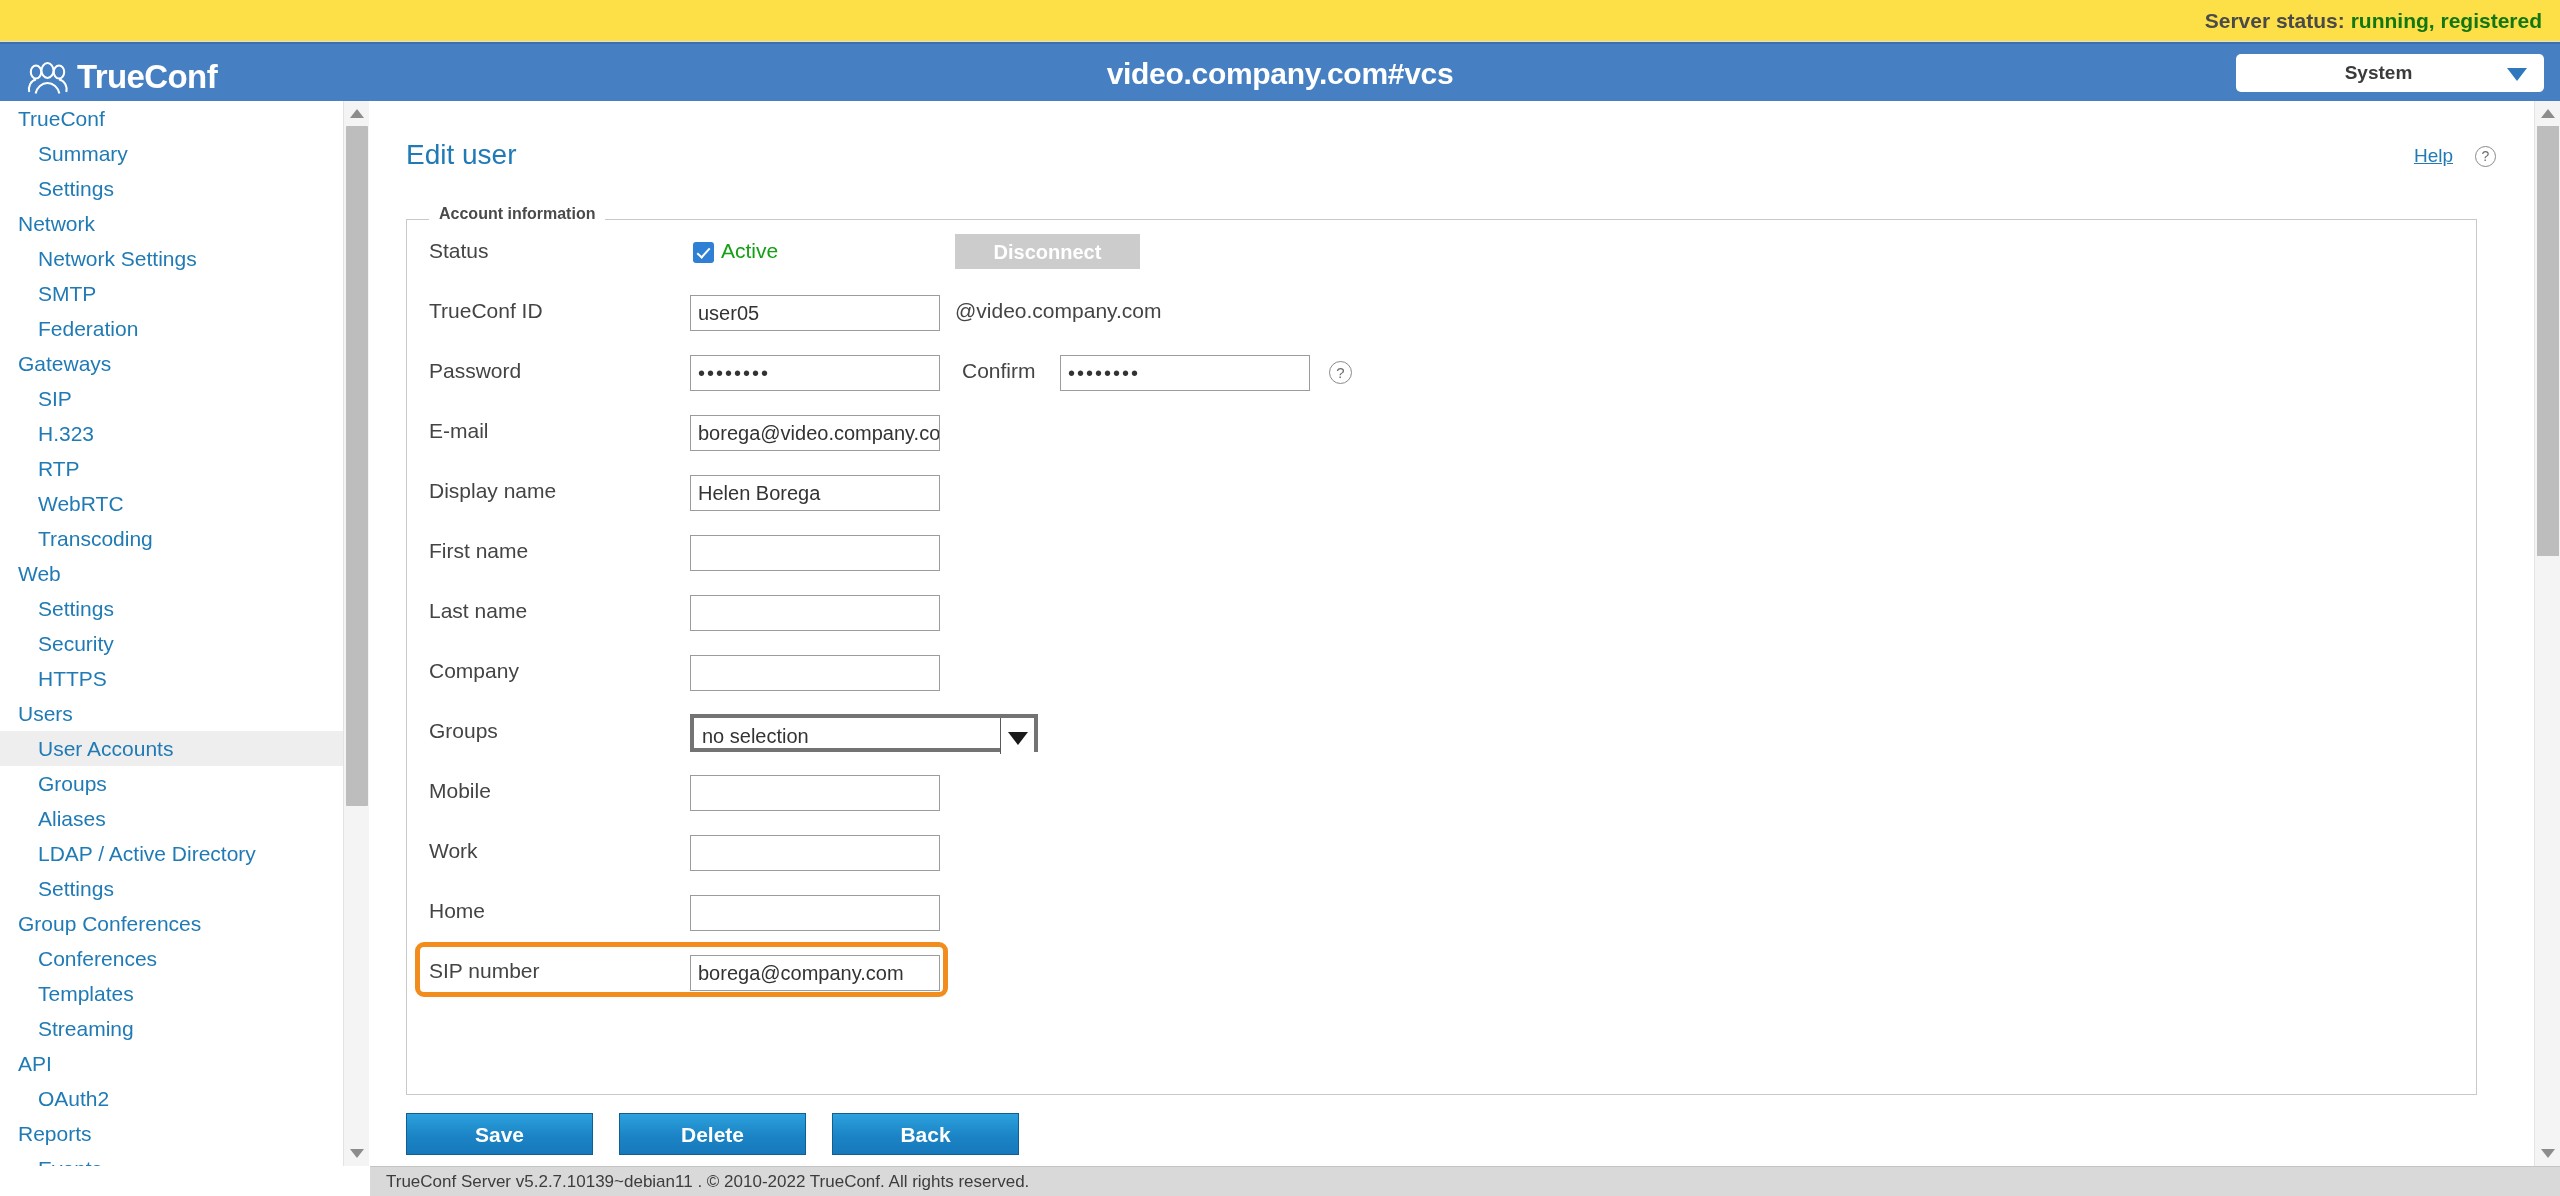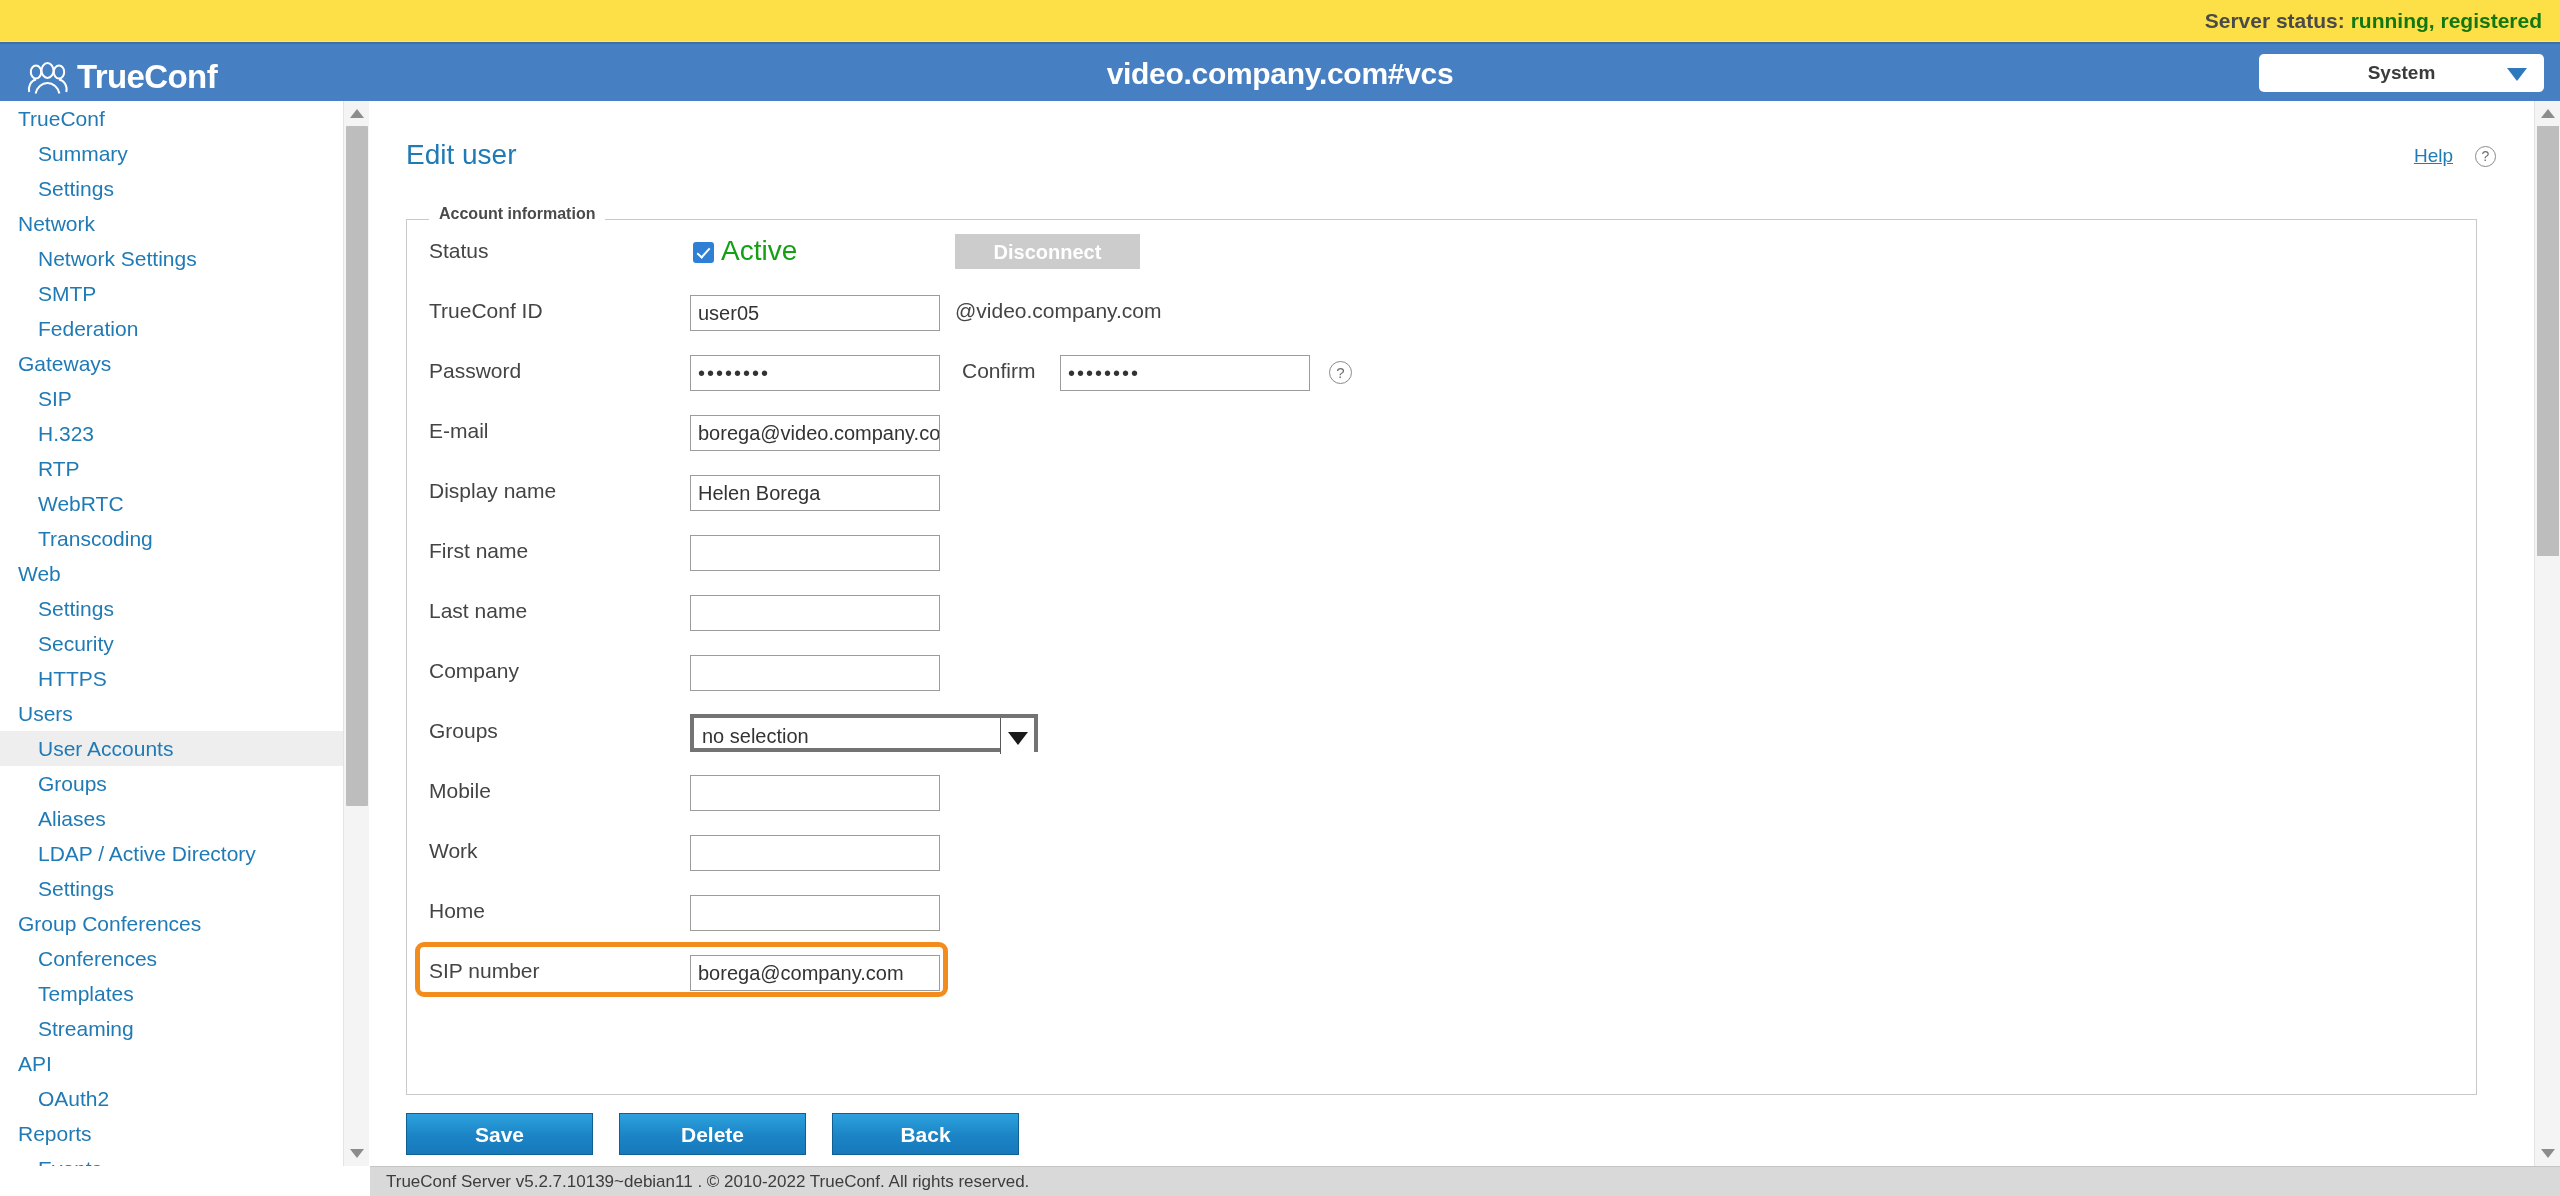--- a/index.html
+++ b/index.html
@@ -62,21 +62,21 @@
     line-height: 59px;
     text-align: center;
     color: #ffffff;
     font-size: 30px;
     font-weight: bold;
     letter-spacing: -0.3px;
   }
   .sys-dropdown {
     position: absolute;
     right: 16px; top: 10px;
-    width: 285px; height: 38px;
+    width: 308px; height: 38px;
     background: #ffffff;
     border-radius: 5px;
     cursor: pointer;
   }
   .sys-dropdown .label {
     position: absolute;
     left: 0; top: 0;
     width: 285px; height: 38px;
     line-height: 38px;
     text-align: center;
@@ -259,21 +259,21 @@
     width: 5px; height: 11px;
     border: solid #ffffff;
     border-width: 0 2.6px 2.6px 0;
     transform: rotate(42deg);
   }
   .chk-lbl {
     position: absolute;
     left: 314px; top: 0;
     height: 58px;
     line-height: 58px;
-    font-size: 28px;
+    font-size: 21px;
     color: #13a013;
     white-space: nowrap;
   }
   .btn-disconnect {
     position: absolute;
     left: 548px; top: 12px;
     width: 185px; height: 35px;
     background: #cccccc;
     color: #ffffff;
     font-size: 20px;

